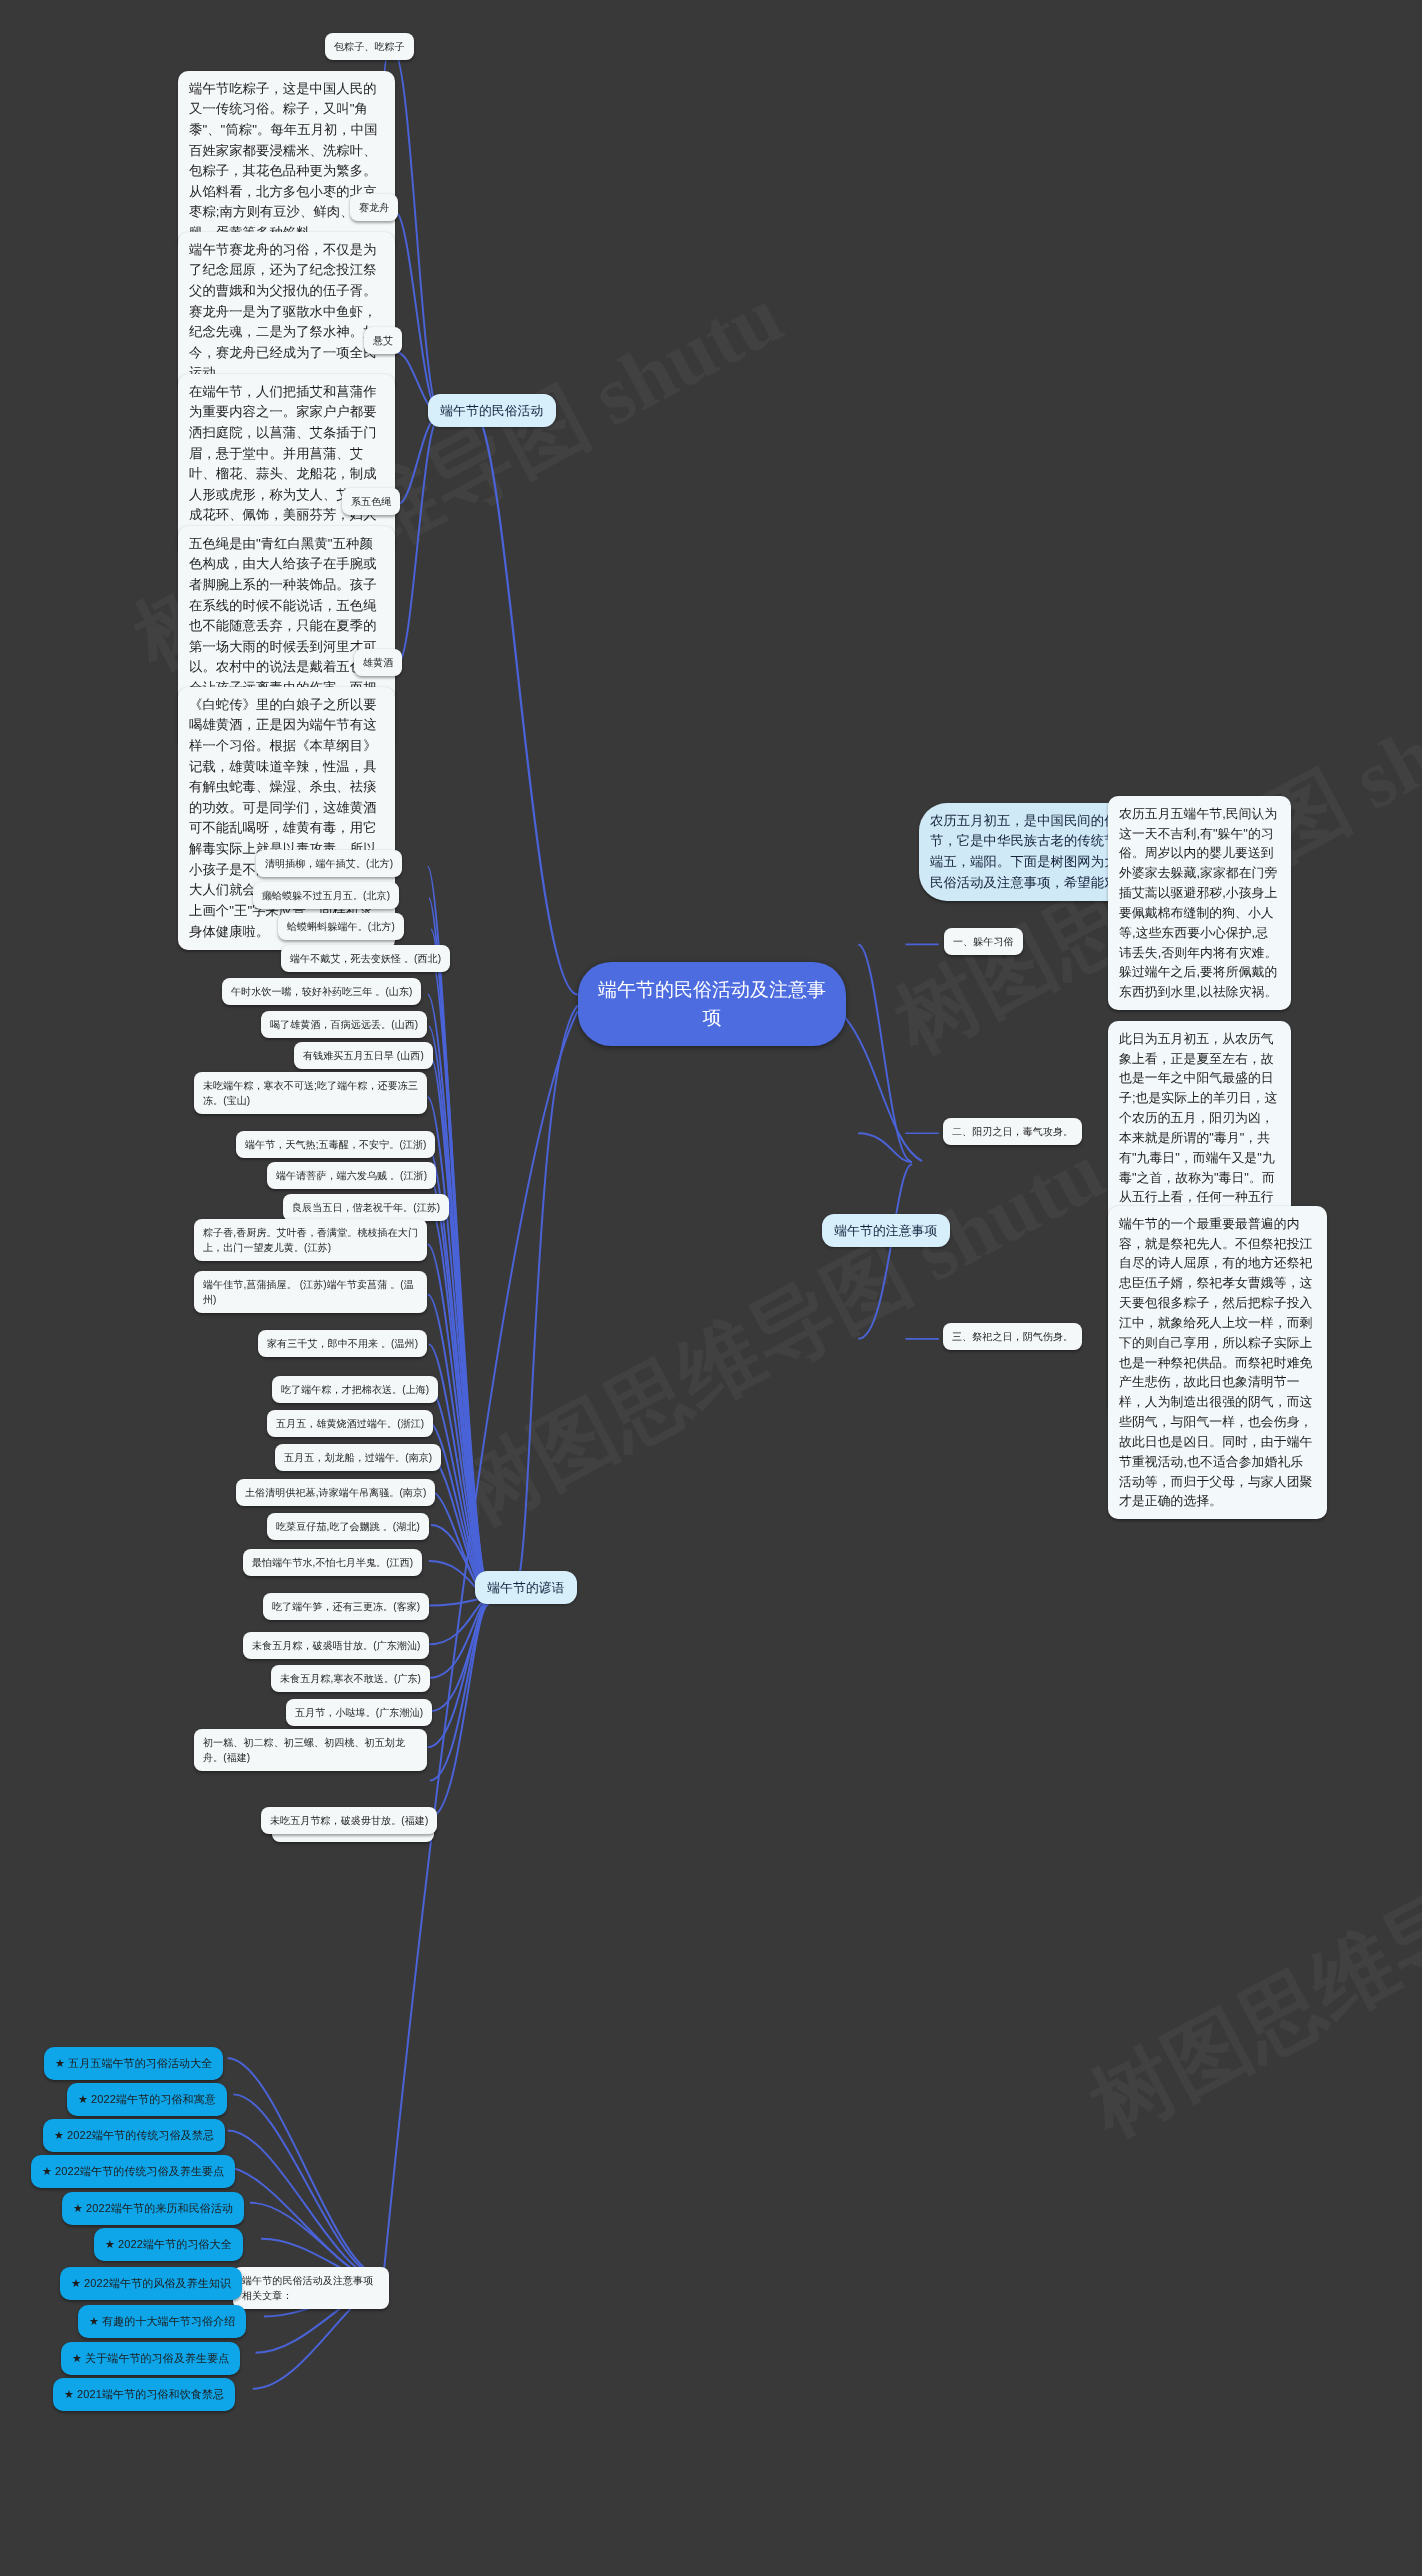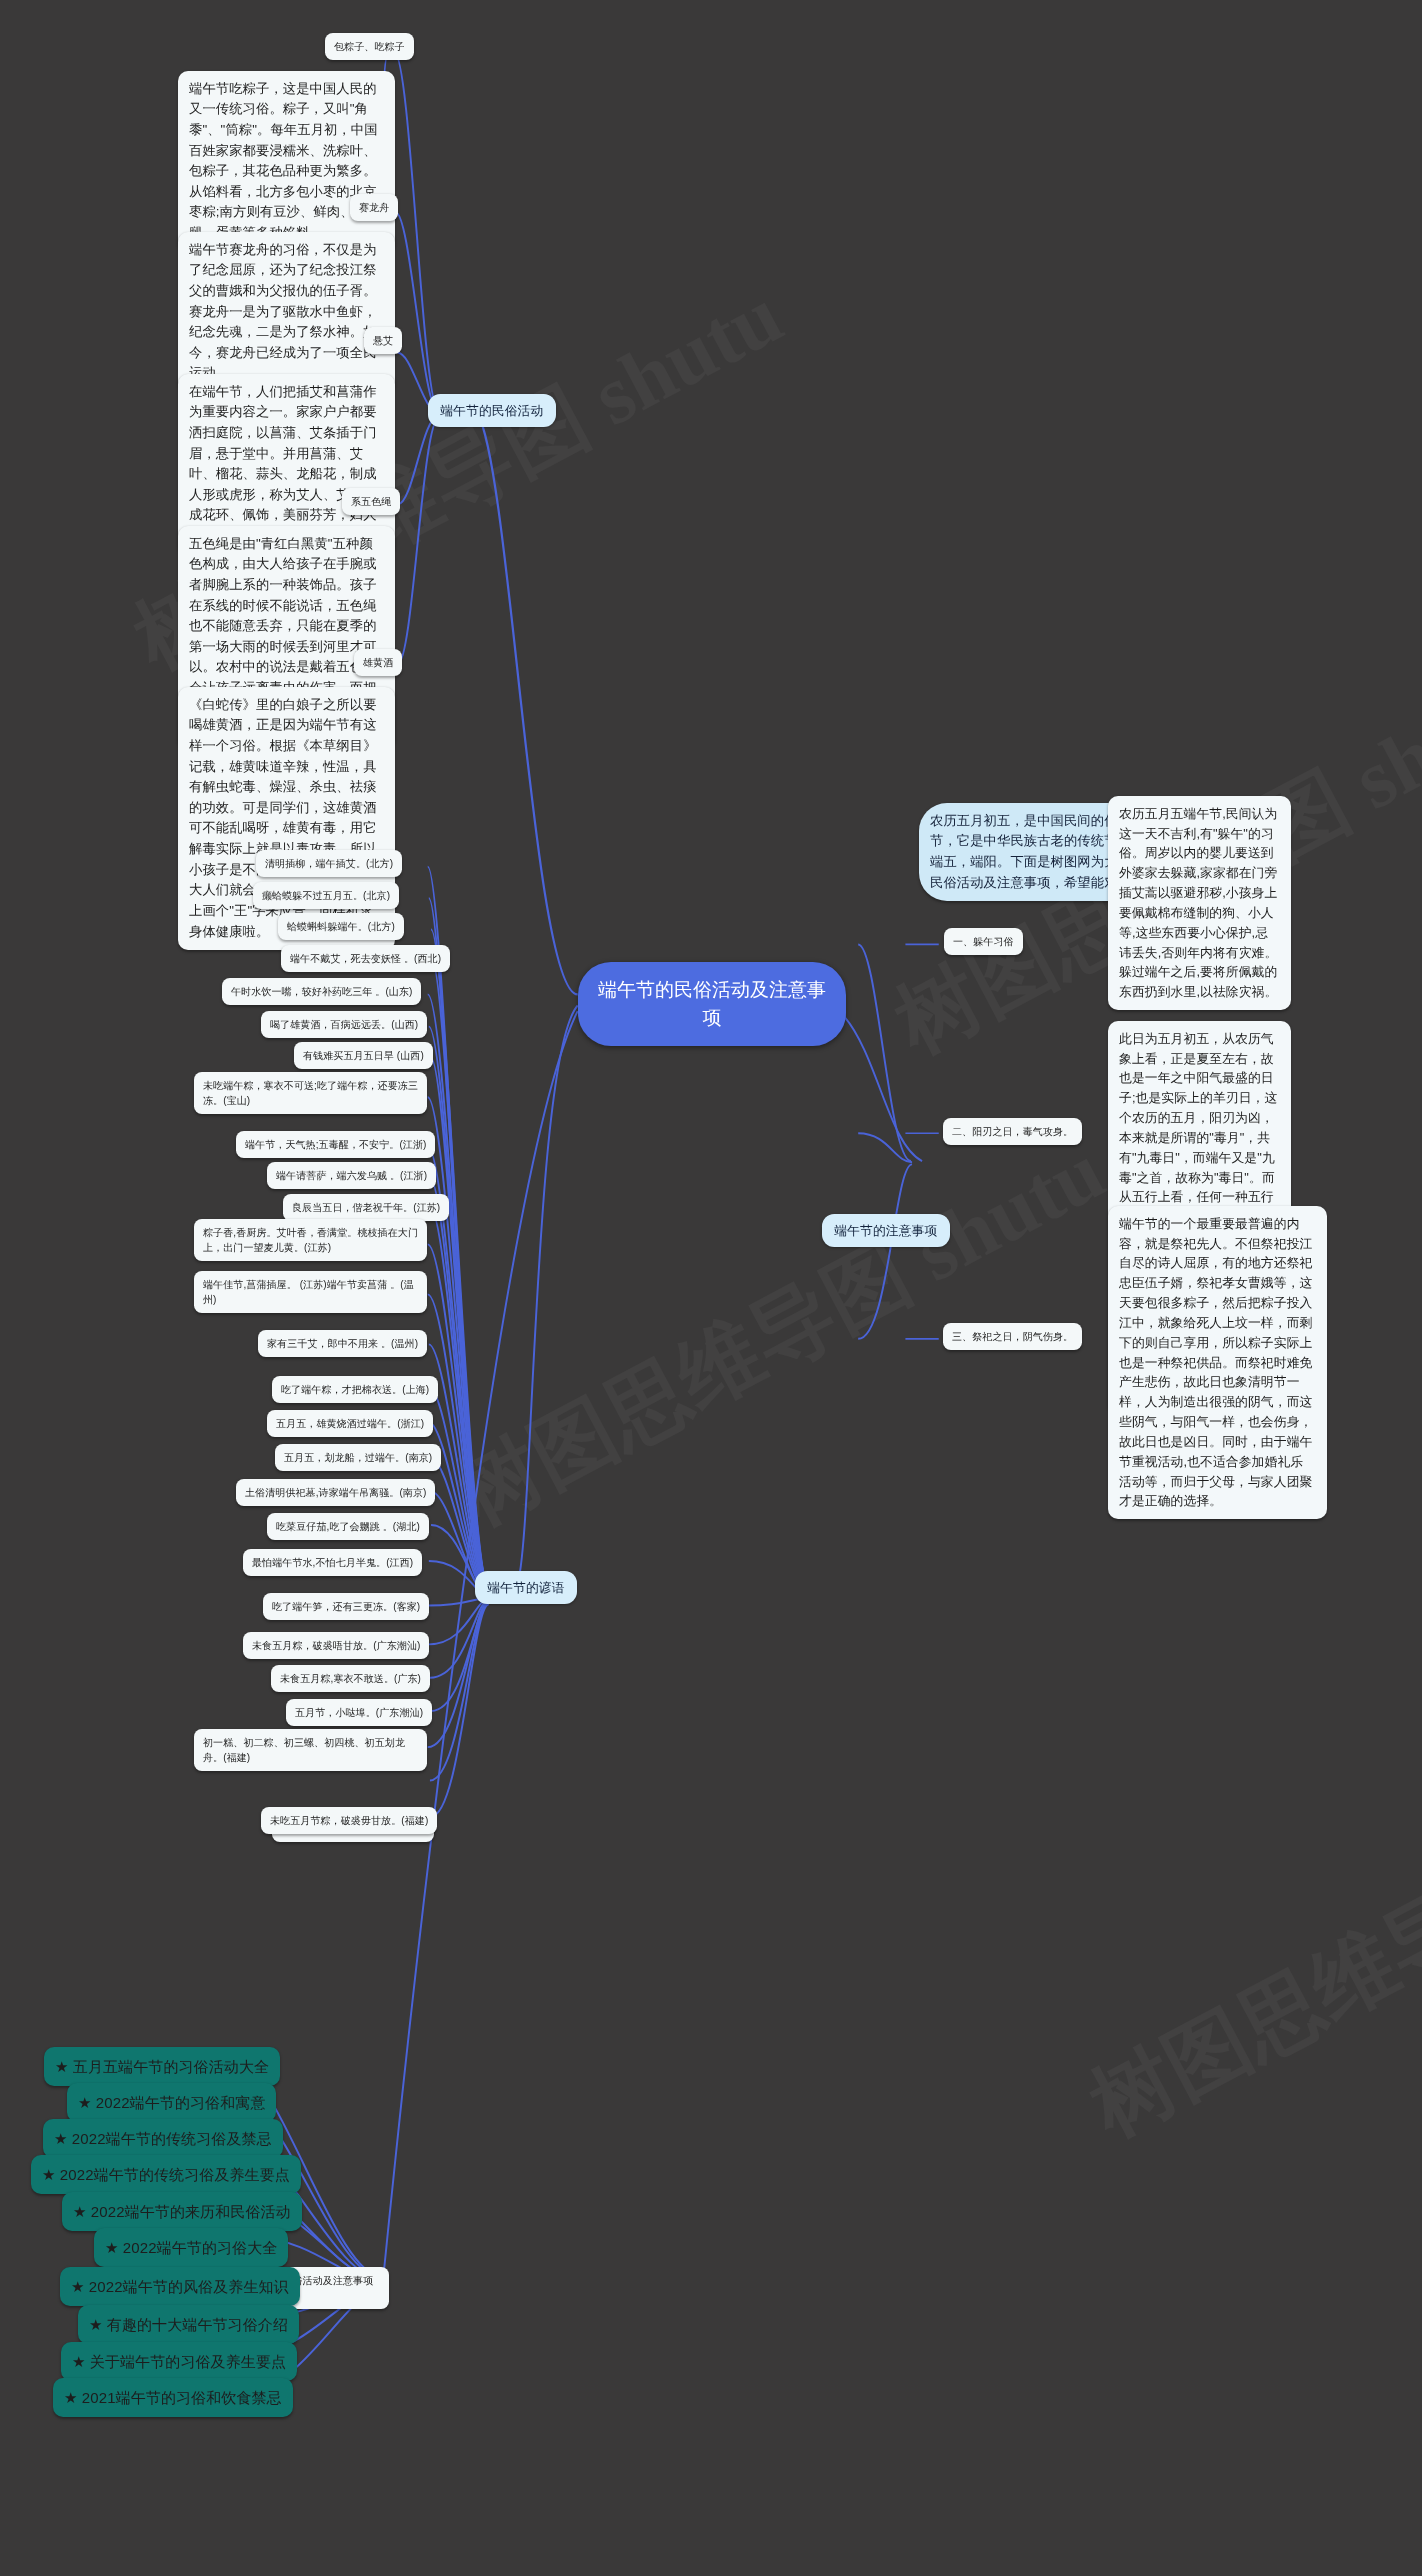--- a/index.html
+++ b/index.html
@@ -25,21 +25,21 @@
   .node.para  { font-size:13.3px; }
   .node.topic {
     background:#cfe9f7; color:#15223a; font-size:13.3px;
     border-radius:14.4px;
   }
   .node.branch {
     background:#d7eefb; color:#12233d; font-size:12.8px;
     border-radius:12.2px; padding:6.7px 12.2px;
   }
   .node.leaf-note { background:#f3f8fa; font-size:12.8px; }
-  .node.linkitem { background:#0f766e; font-size:15px; }
+  .node.linkitem { background:#0ea5e9; font-size:11px; }
   .center {
     position:absolute;
     background:#4d6ce0; color:#fff;
     border-radius:33px;
     font-size:19px; line-height:1.45;
     text-align:center;
     padding:14.4px 19px;
     box-shadow:0 1.7px 5px rgba(0,0,0,.4);
   }
   .wm {

